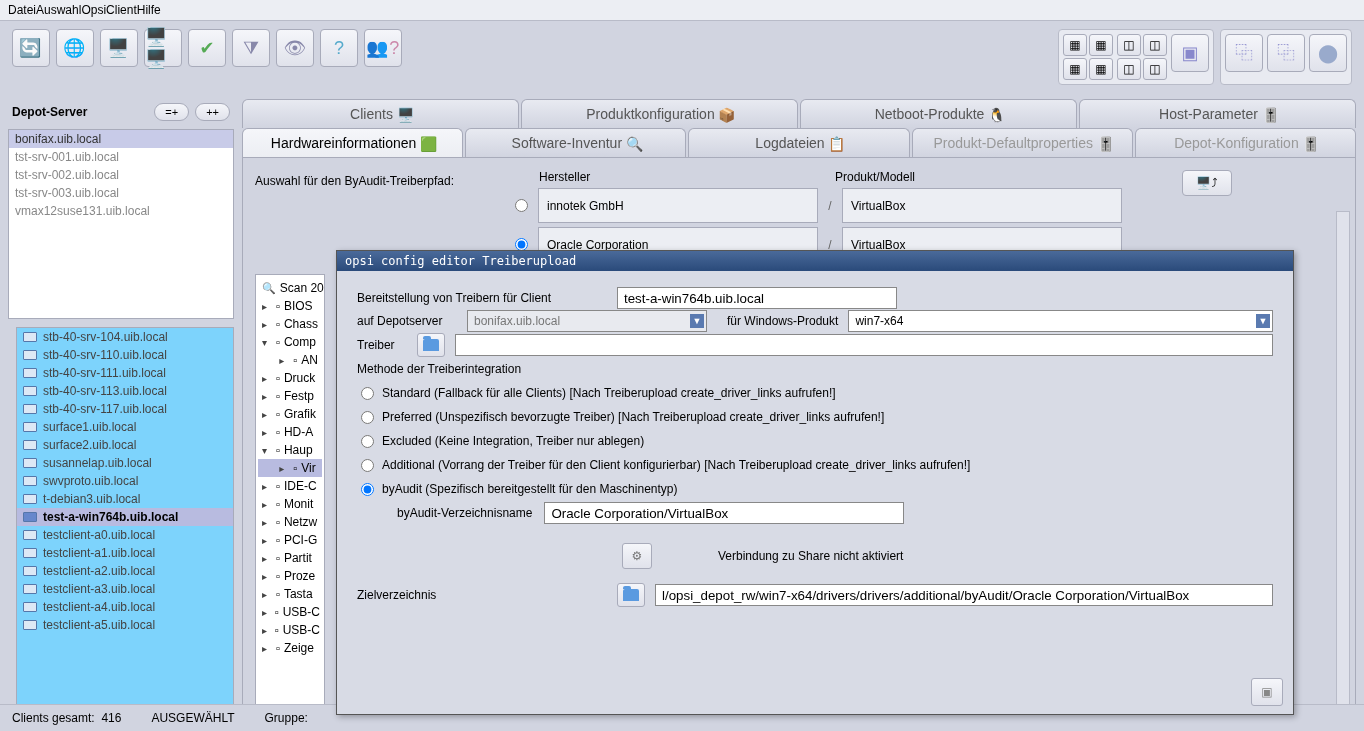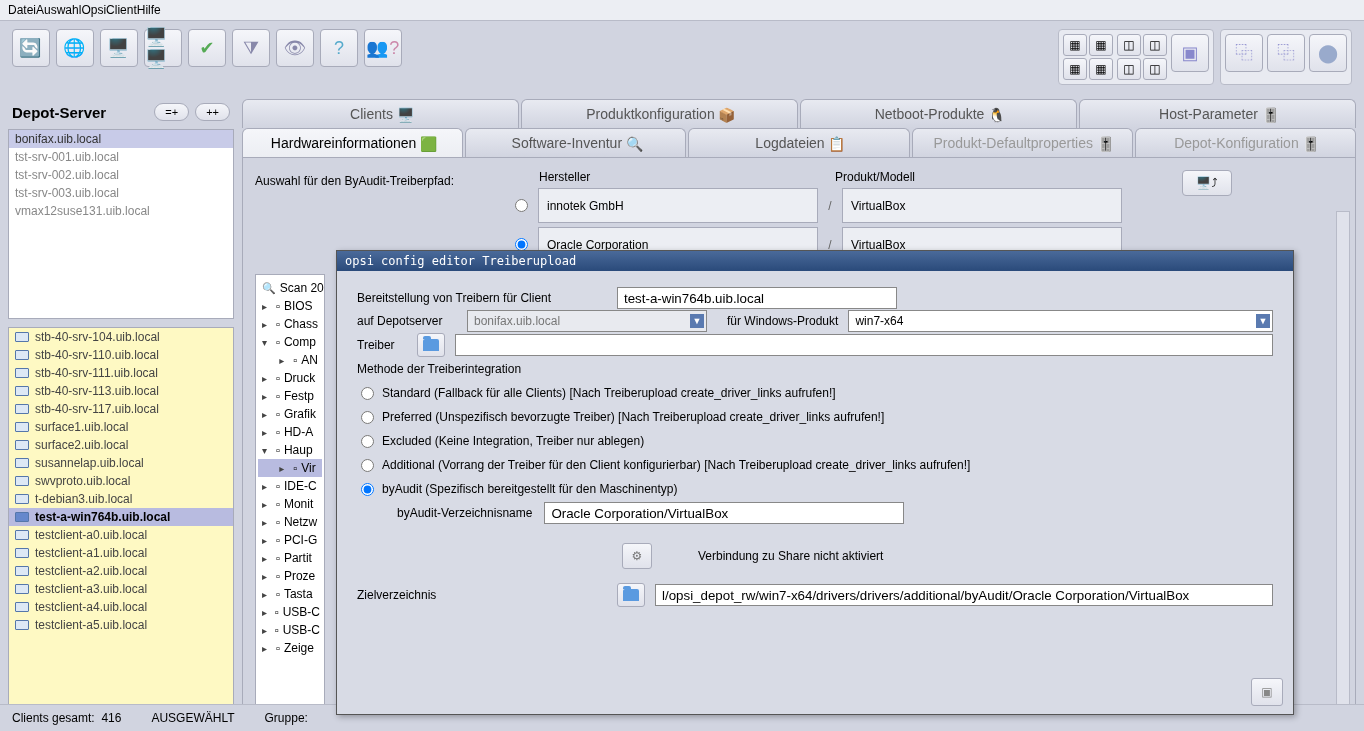--- a/index.html
+++ b/index.html
@@ -11,27 +11,27 @@
 .toolbar { background: #d1d4e0; padding: 8px 12px; display: flex; gap: 6px; }
 .toolbar-btn { width: 38px; height: 38px; background: linear-gradient(#f5f6fa, #e0e2eb); border: 1px solid #a8abba; border-radius: 4px; display: flex; align-items: center; justify-content: center; cursor: pointer; font-size: 18px; }
 .toolbar-right { margin-left: auto; display: flex; gap: 6px; }
 .toolbar-group { display: flex; gap: 4px; background: #e8eaf1; border: 1px solid #b8bbc8; border-radius: 4px; padding: 4px; }
 .mini-btn { width: 24px; height: 22px; background: linear-gradient(#f5f6fa, #e0e2eb); border: 1px solid #a8abba; border-radius: 3px; display: flex; align-items: center; justify-content: center; cursor: pointer; font-size: 12px; }
 
 .main-area { display: flex; height: calc(100% - 90px); }
 
 .left-panel { width: 242px; padding: 6px 8px; display: flex; flex-direction: column; }
 .depot-header { display: flex; align-items: center; gap: 6px; margin-bottom: 4px; padding: 4px; }
-.depot-header b { font-size: 15px; }
+.depot-header b { font-size: 12px; }
 .depot-btn { padding: 2px 10px; border: 1px solid #a8abba; background: linear-gradient(#f5f6fa, #e0e2eb); border-radius: 10px; cursor: pointer; font-size: 11px; }
 .depot-list { background: white; border: 1px solid #a8abba; height: 190px; overflow: auto; }
 .depot-item { padding: 2px 6px; color: #888; cursor: pointer; }
 .depot-item.active { background: #c8cbe8; color: #333; }
 
-.client-list { background: #fef9c3; border: 1px solid #a8abba; flex: 1; margin-top: 8px; overflow: auto; }
+.client-list { background: #7dd3fc; border: 1px solid #a8abba; flex: 1; margin-top: 8px; overflow: auto; margin-left: 8px; }
 .client-item { padding: 2px 6px; display: flex; align-items: center; gap: 6px; cursor: pointer; color: #444; }
 .client-item.selected { background: #b8bbe0; font-weight: bold; color: #000; }
 .client-icon { width: 14px; height: 10px; border: 1px solid #5577aa; background: #dde8f5; border-radius: 1px; display: inline-block; }
 .client-icon.sel { background: #6688cc; }
 .scrollbar-h { height: 16px; background: #d8dae4; border-top: 1px solid #b8bbc8; display: flex; align-items: center; }
 .scroll-thumb { height: 12px; width: 120px; background: #b0b3c4; border-radius: 6px; margin-left: 30px; }
 
 .right-panel { flex: 1; padding: 6px 8px 0 0; display: flex; flex-direction: column; position: relative; }
 
 .tab-row { display: flex; gap: 2px; margin-bottom: 0; }
@@ -461,21 +461,21 @@
       <div class="sub-row">
         <label>byAudit-Verzeichnisname</label>
         <input class="input" style="width: 360px;" value="Oracle Corporation/VirtualBox">
       </div>
     </div>
 
     <div class="bottom-section">
       <div class="form-row" style="margin-bottom:14px">
         <div style="width:255px"></div>
         <div class="gear-btn">⚙</div>
-        <span style="margin-left:36px">Verbindung zu Share nicht aktiviert</span>
+        <span style="margin-left:56px">Verbindung zu Share nicht aktiviert</span>
       </div>
       <div class="form-row">
         <label style="width:250px">Zielverzeichnis</label>
         <div class="folder-btn">
             <div class="folder-icon"></div>
           </div>
         <input class="input" style="flex: 1 1 0%;" value="l/opsi_depot_rw/win7-x64/drivers/drivers/additional/byAudit/Oracle Corporation/VirtualBox">
       </div>
     </div>
   </div>

